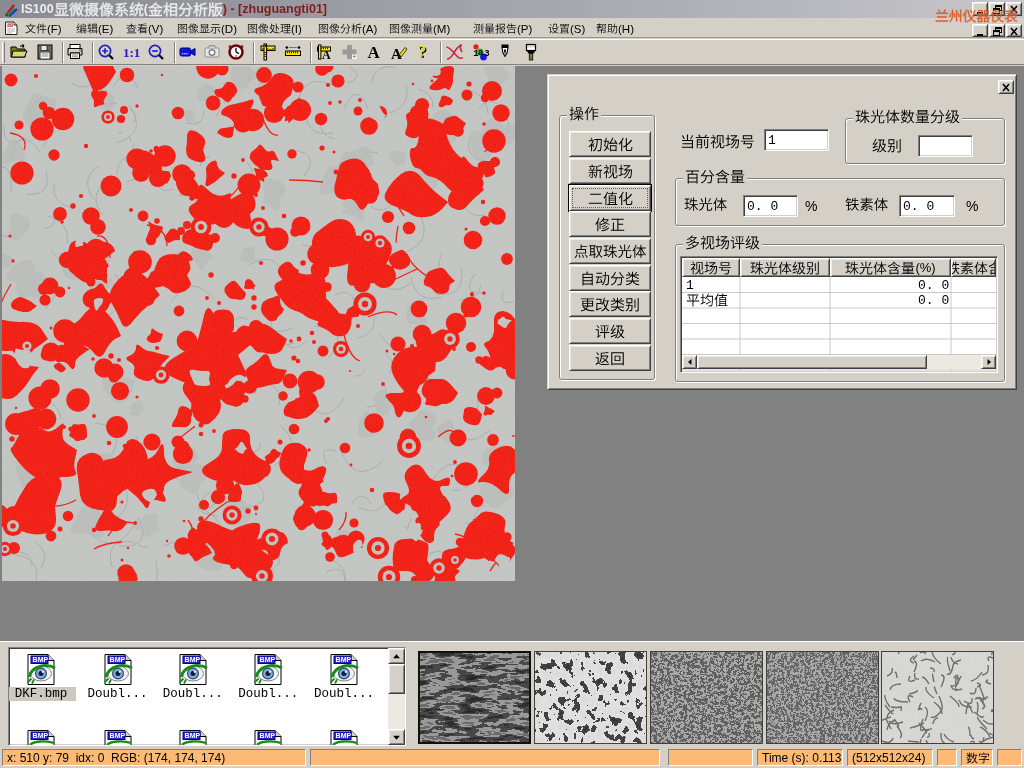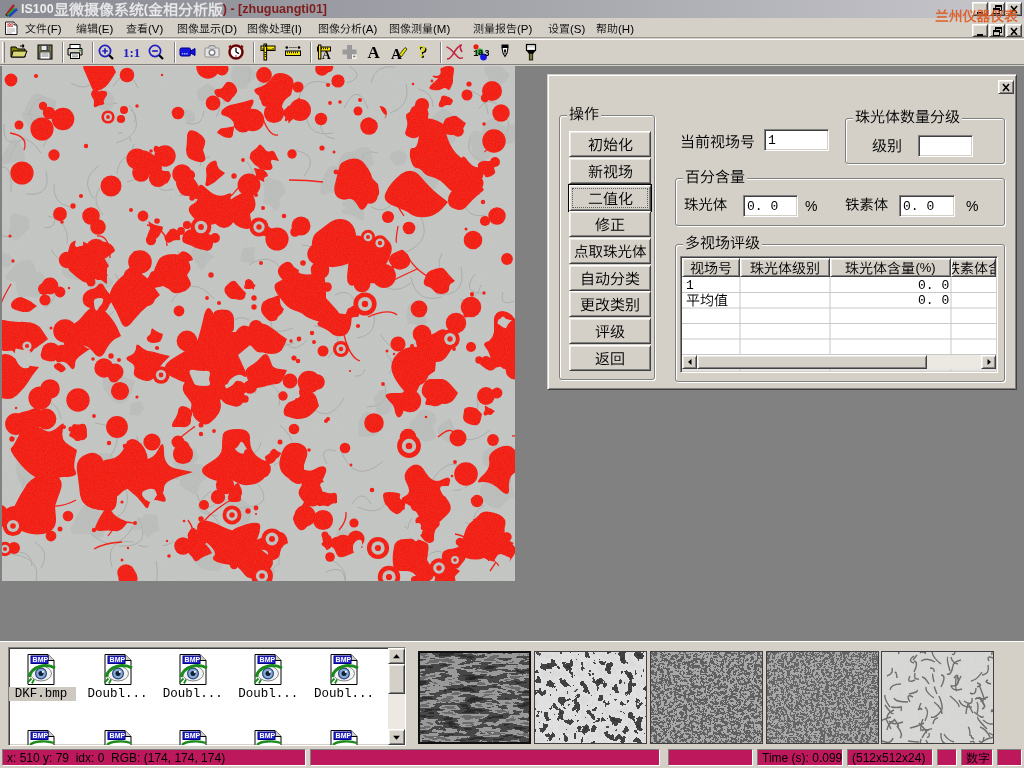--- a/index.html
+++ b/index.html
@@ -2,21 +2,21 @@
 <html><head><meta charset="utf-8"><style>
 *{margin:0;padding:0;box-sizing:border-box}
 html,body{width:1024px;height:768px;overflow:hidden;background:#d4d0c8;
  font-family:"Liberation Sans",sans-serif;}
 .abs{position:absolute}
 .flex{display:flex;align-items:center}
 .cj{display:block;flex:0 0 auto}
 .sunken{border:1px solid;border-color:#808080 #ffffff #ffffff #808080;
  box-shadow:inset 1px 1px 0 #404040,inset -1px -1px 0 #d4d0c8;background:#fff}
 .etch{border:1px solid #808080;border-radius:3px;box-shadow:1px 1px 0 #ffffff,inset 1px 1px 0 #ffffff}
-.panel{border:1px solid;border-color:#808080 #ffffff #ffffff #808080;background:#be185d}
+.panel{border:1px solid;border-color:#808080 #ffffff #ffffff #808080;background:#fdba74}
 .btn3{border:1px solid;border-color:#ffffff #404040 #404040 #ffffff;
  box-shadow:inset 1px 1px 0 #ece9e2,inset -1px -1px 0 #808080;background:#d4d0c8;
  display:flex;align-items:center;justify-content:center}
 </style></head>
 <body>
 <div class="abs" style="left:0;top:0;width:1024px;height:18px;background:linear-gradient(90deg,#898a92 0%,#a7a8ae 55%,#c6c6cb 100%)"></div>
 <svg class="abs" style="left:3px;top:2px" width="15" height="15" viewBox="0 0 15 15">
 <g stroke-width="2.4" fill="none">
 <path d="M4 12 L11 3" stroke="#b02020"></path>
 <path d="M2.6 13.5 L10.5 5.5" stroke="#20a030" transform="translate(1,1)"></path>
@@ -1639,21 +1639,21 @@
         <path d="M90 55Q80 56 77 48"></path>
         <path d="M33 21Q31 28 37 27"></path>
         <path d="M50 0Q51 6 59 12"></path>
         <path d="M40 86Q45 76 50 77"></path>
       </g>
     </svg></div>
 <div class="abs" style="left:0;top:746px;width:1024px;height:22px;background:#d4d0c8"></div>
 <div class="abs panel flex" style="left:2px;top:749px;width:304px;height:17px;padding-left:4px;font:12px 'Liberation Sans';white-space:pre">x: 510 y: 79  idx: 0  RGB: (174, 174, 174)</div>
 <div class="abs panel flex" style="left:310px;top:749px;width:350px;height:17px;padding-left:4px;font:12px 'Liberation Sans';white-space:pre"></div>
 <div class="abs panel flex" style="left:668px;top:749px;width:85px;height:17px;padding-left:4px;font:12px 'Liberation Sans';white-space:pre"></div>
-<div class="abs panel flex" style="left:757px;top:749px;width:86px;height:17px;padding-left:4px;font:12px 'Liberation Sans';white-space:pre">Time (s): 0.099</div>
+<div class="abs panel flex" style="left:757px;top:749px;width:86px;height:17px;padding-left:4px;font:12px 'Liberation Sans';white-space:pre">Time (s): 0.113</div>
 <div class="abs panel flex" style="left:847px;top:749px;width:86px;height:17px;padding-left:4px;font:12px 'Liberation Sans';white-space:pre">(512x512x24)</div>
 <div class="abs panel flex" style="left:937px;top:749px;width:20px;height:17px;padding-left:4px;font:12px 'Liberation Sans';white-space:pre"></div>
 <div class="abs panel flex" style="left:961px;top:749px;width:32px;height:17px;padding-left:4px">
     <svg class="cj " width="24" height="12" viewBox="0 0 2000 1000">
       <g fill="#000" transform="translate(0,880) scale(1,-1)">
         <use href="#g6570" x="0"></use>
         <use href="#g5b57" x="1000"></use>
       </g>
     </svg>
   </div>

